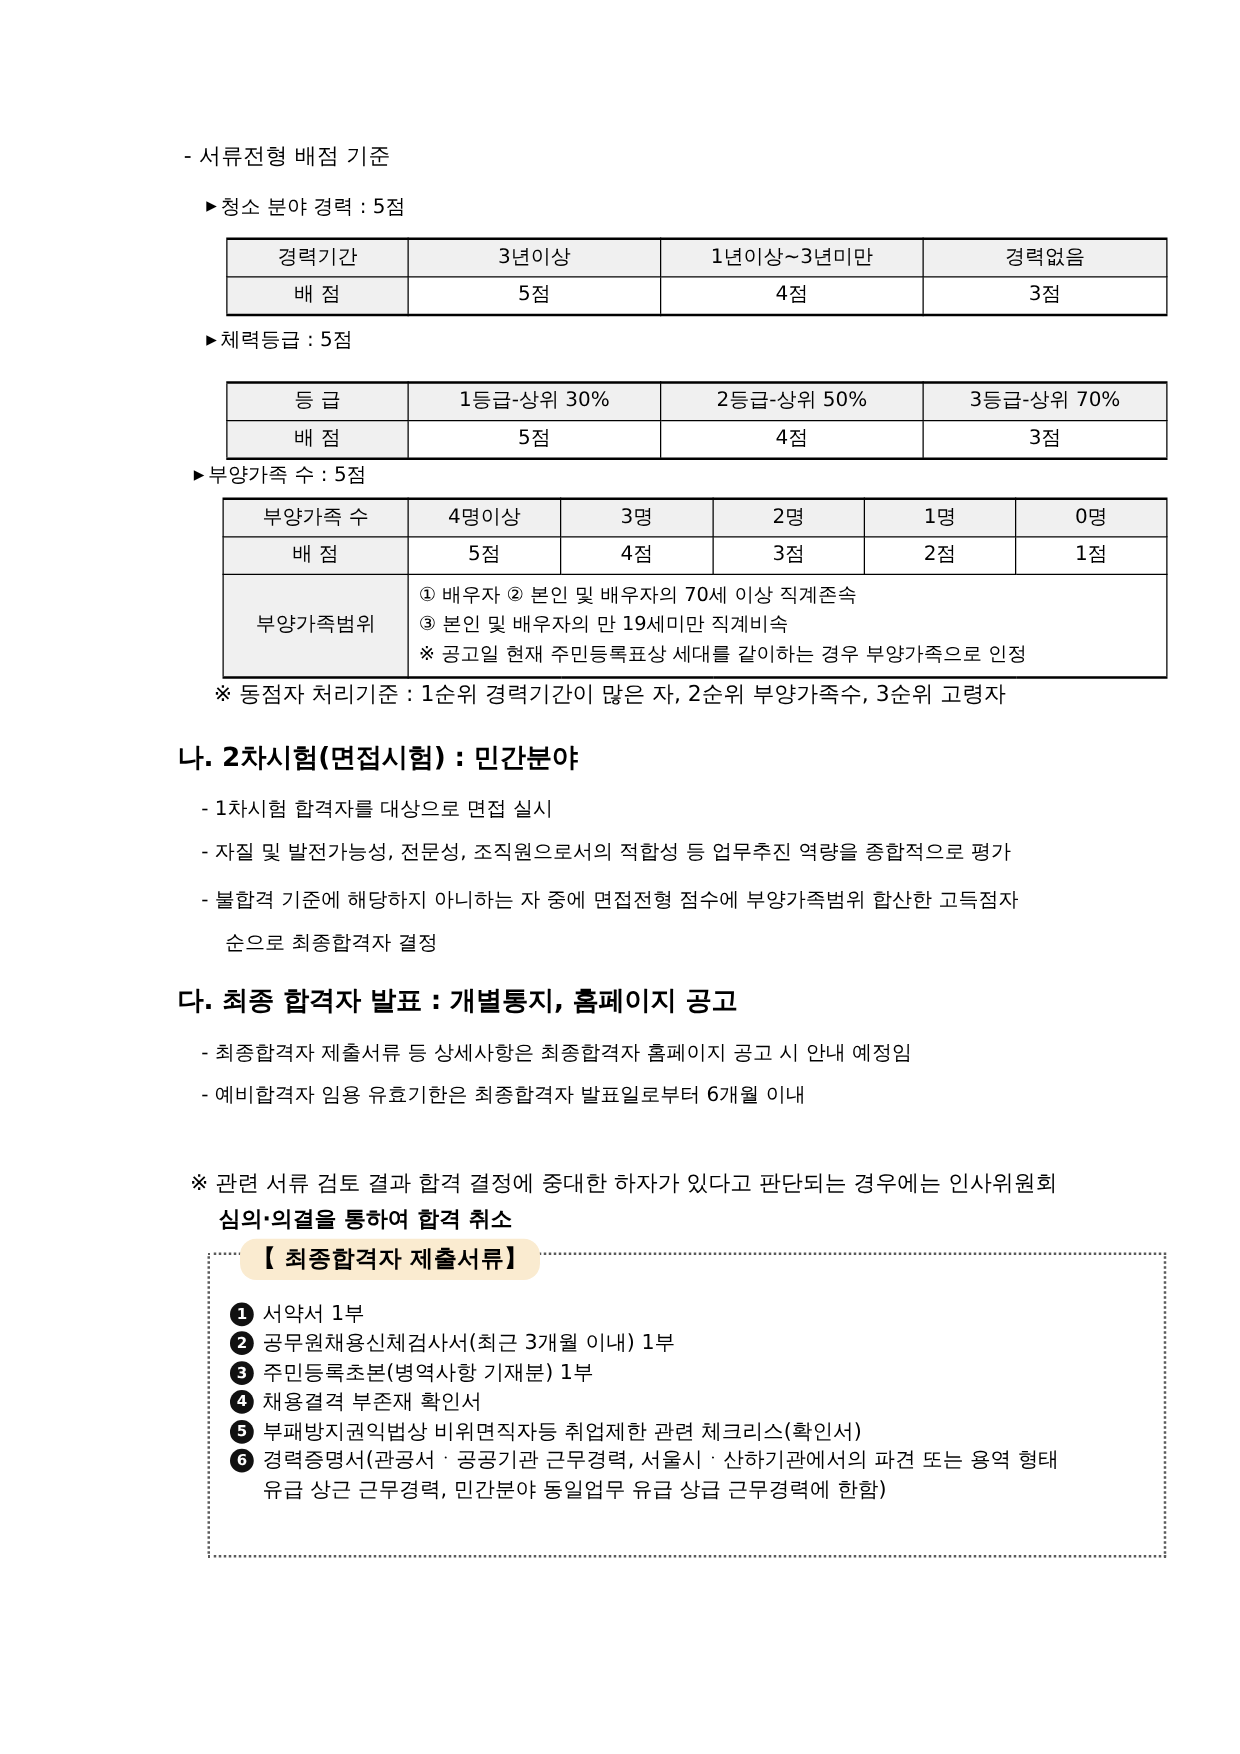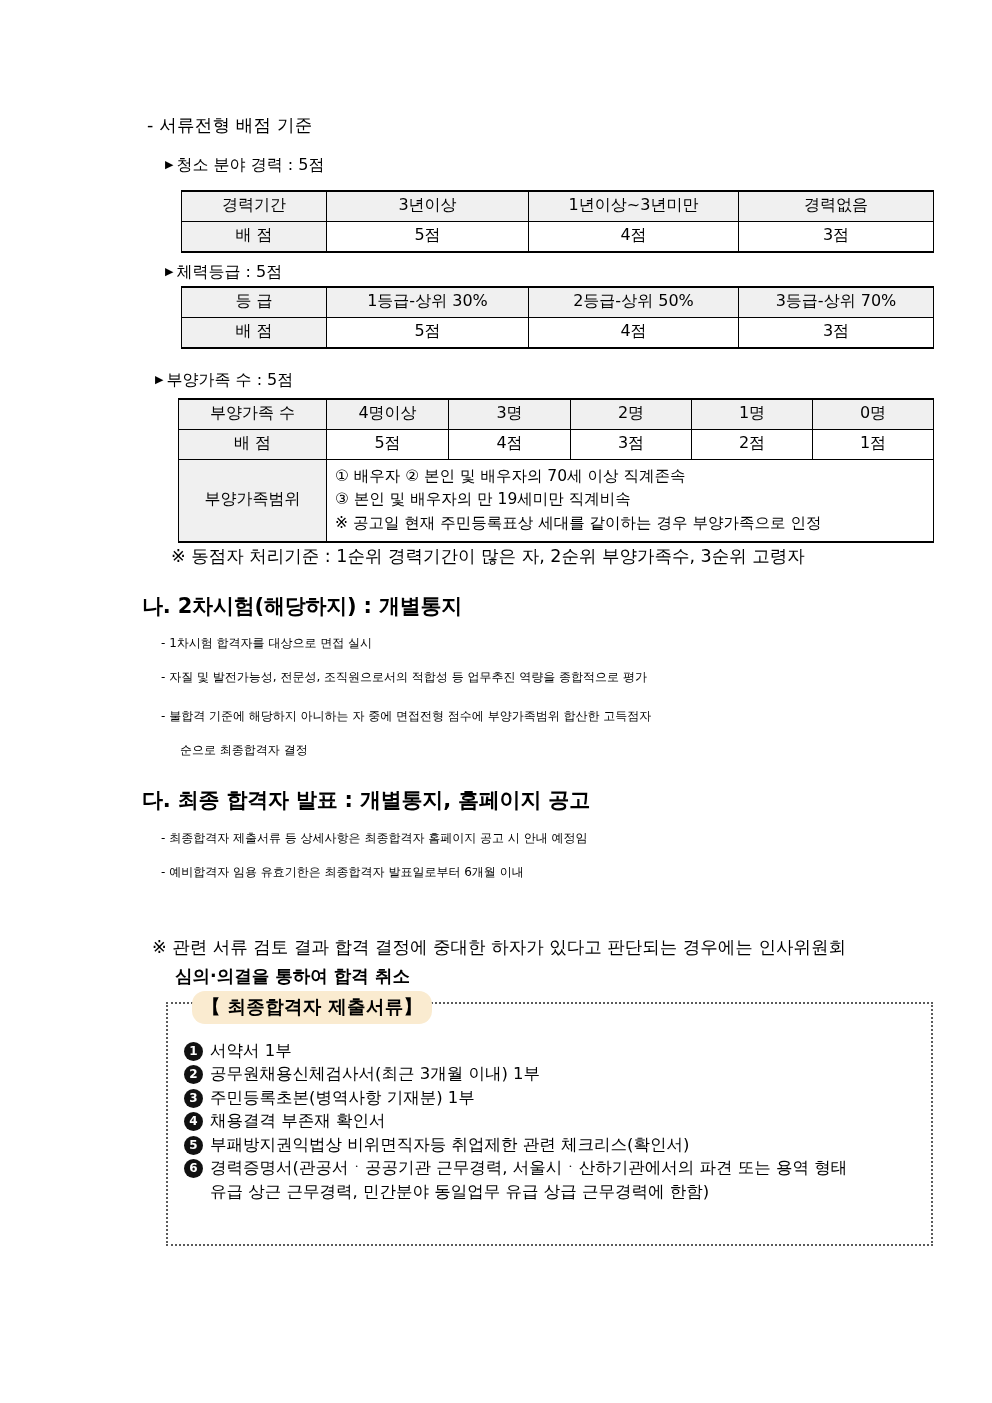--- a/index.html
+++ b/index.html
@@ -72,21 +72,21 @@
   }
 
   
   .sec-head {
     font-size: 21px;
     font-weight: bold;
     letter-spacing: -0.2px;
     white-space: pre;
   }
   .body-dash {
-    font-size: 12px;
+    font-size: 16px;
     line-height: 1.6;
     white-space: pre;
   }
 
   
   .note {
     font-size: 17.5px;
     line-height: 1.55;
     white-space: pre;
   }
@@ -160,21 +160,21 @@
         <td class="rowlab">배    점</td>
         <td>5점</td>
         <td>4점</td>
         <td>3점</td>
       </tr>
     </tbody>
   </table>
 
   <div class="abs tri-line" style="left:137px; top:260px;"><span class="tri-mark">▶</span><span>체력등급 : 5점</span></div>
 
-  <table class="score" style="position:absolute; left:153px; top:286px; width:752px;">
+  <table class="score" style="position:absolute; left:153px; top:305px; width:752px;">
     <colgroup>
         <col style="width:145px">
         <col style="width:202px">
         <col style="width:210px">
         <col style="width:195px">
       </colgroup>
     <tbody>
       <tr class="head">
         <td class="hdr">등    급</td>
         <td class="hdr">1등급-상위 30%</td>
@@ -224,21 +224,21 @@
           <div>① 배우자      ② 본인 및 배우자의 70세 이상 직계존속</div>
           <div>③ 본인 및 배우자의 만 19세미만 직계비속</div>
           <div>※ 공고일 현재 주민등록표상 세대를 같이하는 경우 부양가족으로 인정</div>
         </td>
       </tr>
     </tbody>
   </table>
 
   <div class="abs note" style="left:143px; top:543px;">※ 동점자 처리기준 : 1순위 경력기간이 많은 자, 2순위 부양가족수, 3순위 고령자</div>
 
-  <div class="abs sec-head" style="left:114px; top:592px;">나. 2차시험(해당하지) : 개별통지</div>
+  <div class="abs sec-head" style="left:114px; top:592px;">나. 2차시험(면접시험) : 민간분야</div>
 
   <div class="abs body-dash" style="left:133px; top:634px;">- 1차시험 합격자를 대상으로 면접 실시</div>
   <div class="abs body-dash" style="left:133px; top:668px;">- 자질 및 발전가능성, 전문성, 조직원으로서의 적합성 등 업무추진 역량을 종합적으로 평가</div>
   <div class="abs body-dash" style="left:133px; top:707px;">- 불합격 기준에 해당하지 아니하는 자 중에 면접전형 점수에 부양가족범위 합산한 고득점자</div>
   <div class="abs body-dash" style="left:152px; top:741px;">순으로 최종합격자 결정</div>
 
   <div class="abs body-dash" style="left:133px; top:829px;">- 최종합격자 제출서류 등 상세사항은 최종합격자 홈페이지 공고 시 안내 예정임</div>
 
   <div class="abs sec-head" style="left:114px; top:786px;">다. 최종 합격자 발표 : 개별통지, 홈페이지 공고</div>
   <div class="abs body-dash" style="left:133px; top:863px;">- 예비합격자 임용 유효기한은 최종합격자 발표일로부터 6개월 이내</div>

